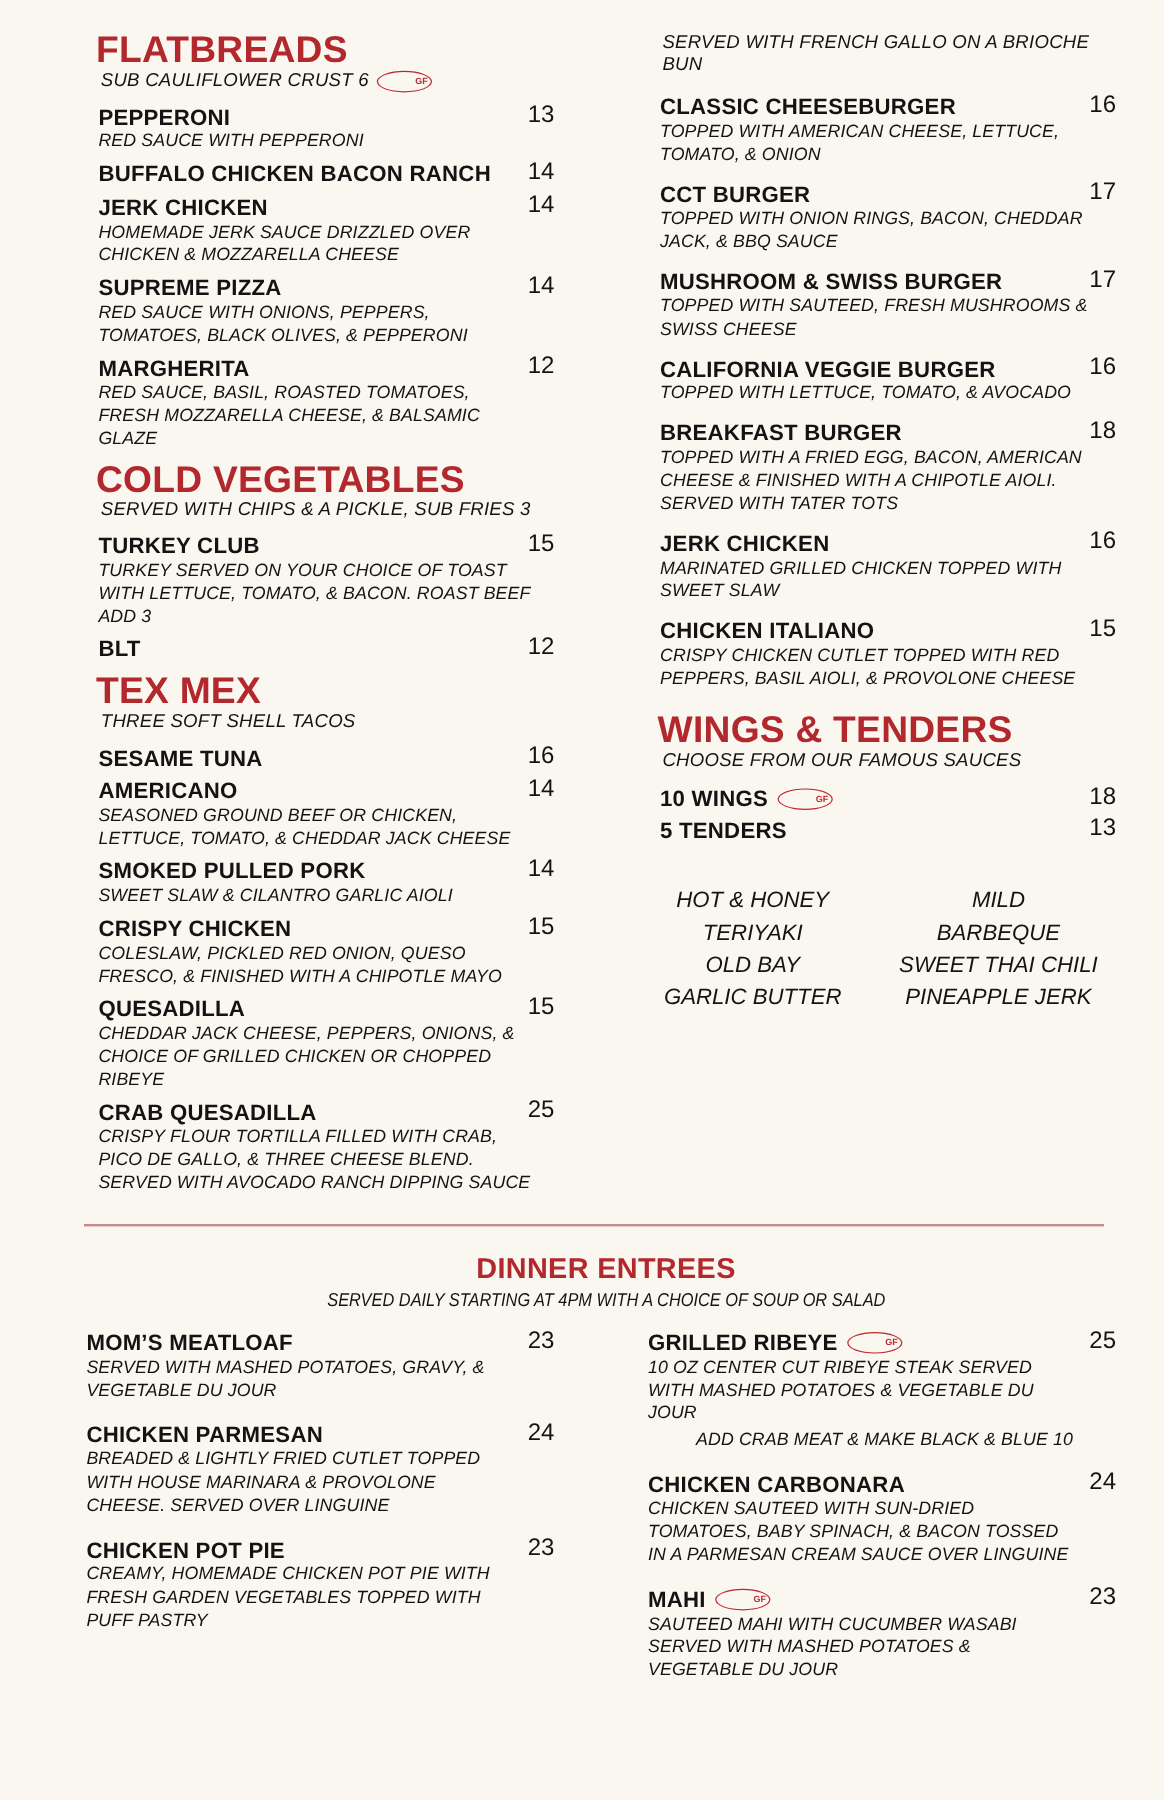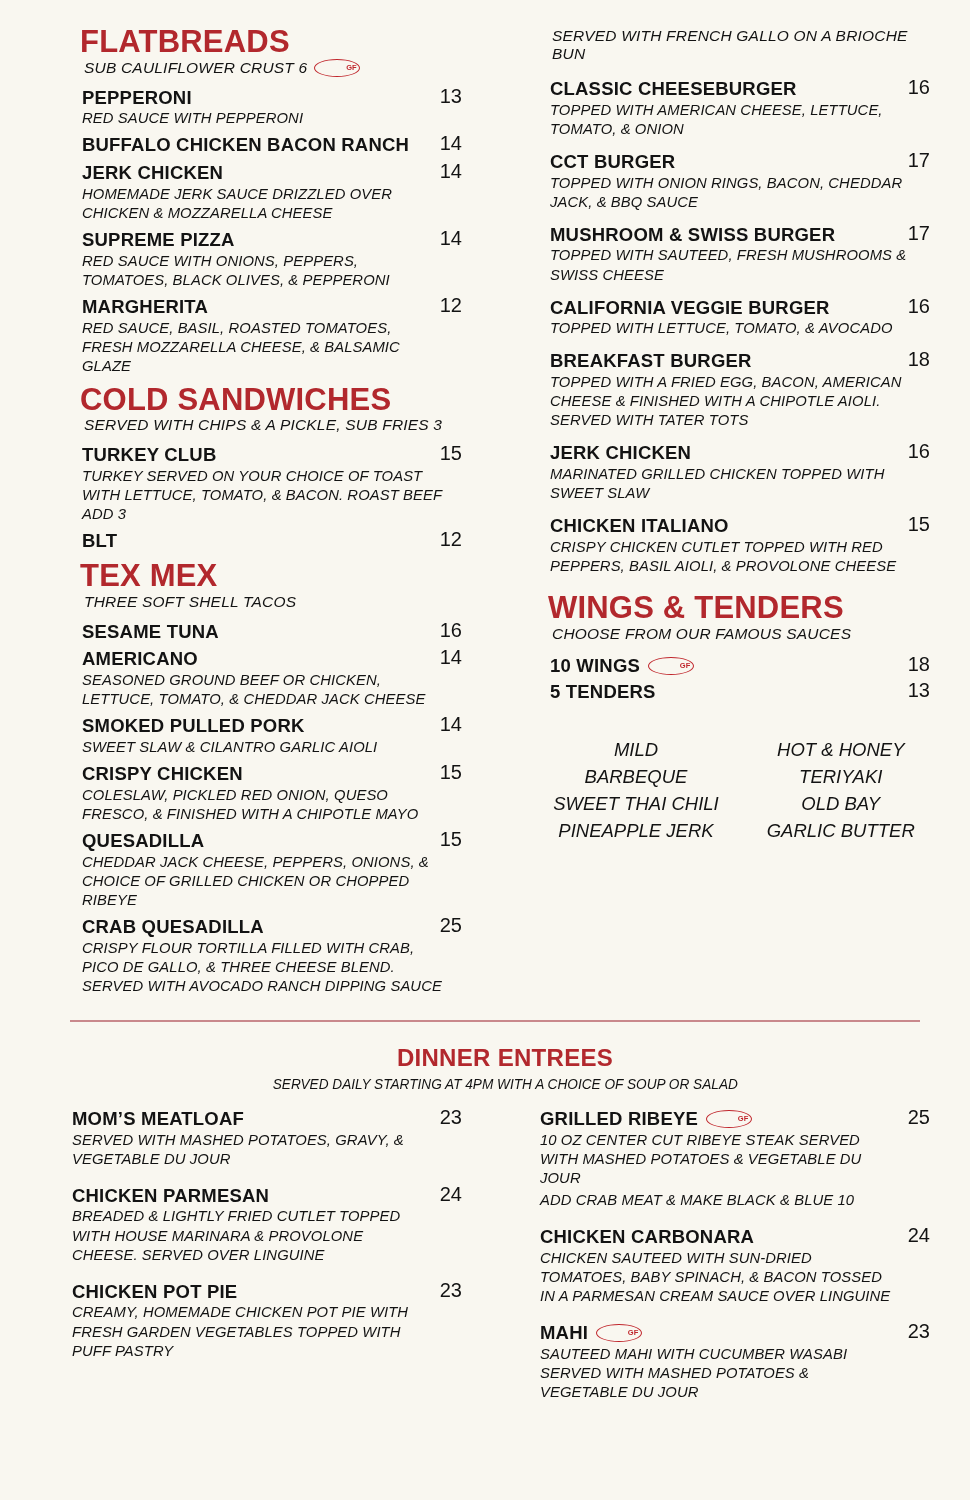--- a/index.html
+++ b/index.html
@@ -67,21 +67,21 @@
     flex: 0 0 auto;
   }
   .item-desc, .item-note {
     font-style: italic;
     font-size: 14.8px;
     line-height: 1.29;
     letter-spacing: 0.1px;
     max-width: 360px;
     margin-top: 1px;
   }
-  .item-note { margin-top: 3px; }
+  .item-note { margin-top: 3px; margin-left: 40px; }
   .gf-badge {
     display: inline-flex;
     align-items: center;
     justify-content: center;
     width: 16px;
     height: 16px;
     border: 1.7px solid #c0272d;
     border-radius: 50%;
     color: #c0272d;
     font-size: 7.5px;
@@ -183,21 +183,21 @@
               <div class="item-head">
                 <span class="item-name">MARGHERITA</span>
                 <span class="item-price">12</span>
               </div>
               <div class="item-desc">RED SAUCE, BASIL, ROASTED TOMATOES, FRESH MOZZARELLA CHEESE, &amp; BALSAMIC GLAZE</div>
             </div>
           </div>
       </section>
 
       <section>
-        <h2 class="sec-title">COLD SANDWICHES</h2>
+        <h2 class="sec-title">COLD VEGETABLES</h2>
         <div class="sec-sub">
           <span>SERVED WITH CHIPS &amp; A PICKLE, SUB FRIES 3</span>
         </div>
         <div class="items">
             <div class="item">
               <div class="item-head">
                 <span class="item-name">TURKEY CLUB</span>
                 <span class="item-price">15</span>
               </div>
               <div class="item-desc">TURKEY SERVED ON YOUR CHOICE OF TOAST WITH LETTUCE, TOMATO, &amp; BACON. ROAST BEEF ADD 3</div>
@@ -335,31 +335,31 @@
               </div>
             </div>
             <div class="item">
               <div class="item-head">
                 <span class="item-name">5 TENDERS</span>
                 <span class="item-price">13</span>
               </div>
             </div>
           </div>
         <div class="sauces">
+          <ul>
+              <li>HOT &amp; HONEY</li>
+              <li>TERIYAKI</li>
+              <li>OLD BAY</li>
+              <li>GARLIC BUTTER</li>
+            </ul>
           <ul>
               <li>MILD</li>
               <li>BARBEQUE</li>
               <li>SWEET THAI CHILI</li>
               <li>PINEAPPLE JERK</li>
-            </ul>
-          <ul>
-              <li>HOT &amp; HONEY</li>
-              <li>TERIYAKI</li>
-              <li>OLD BAY</li>
-              <li>GARLIC BUTTER</li>
             </ul>
         </div>
       </section>
 
     </div>
   </div>
 
   <hr class="divider">
 
   <section>

